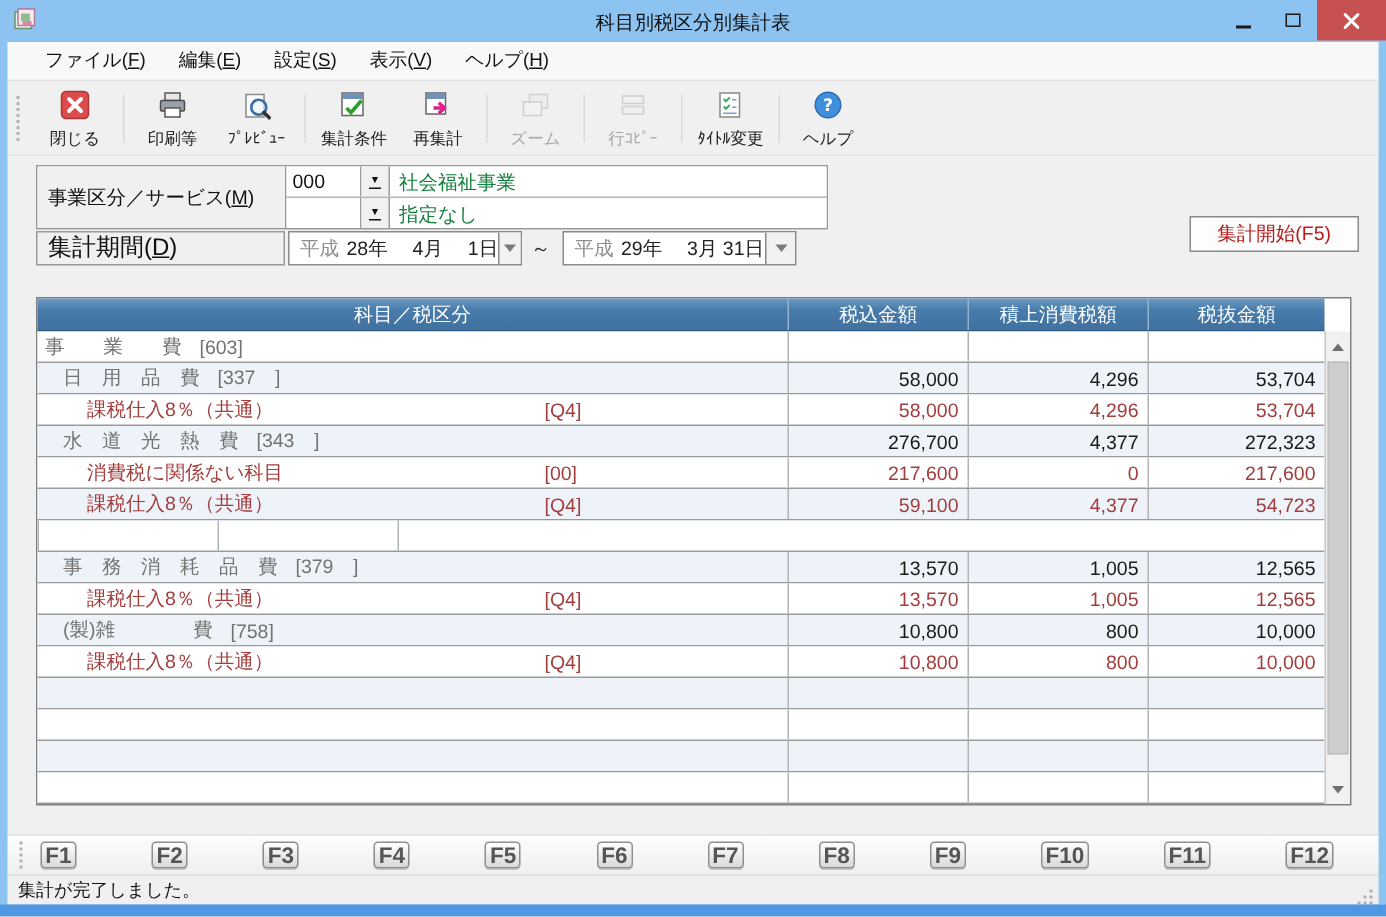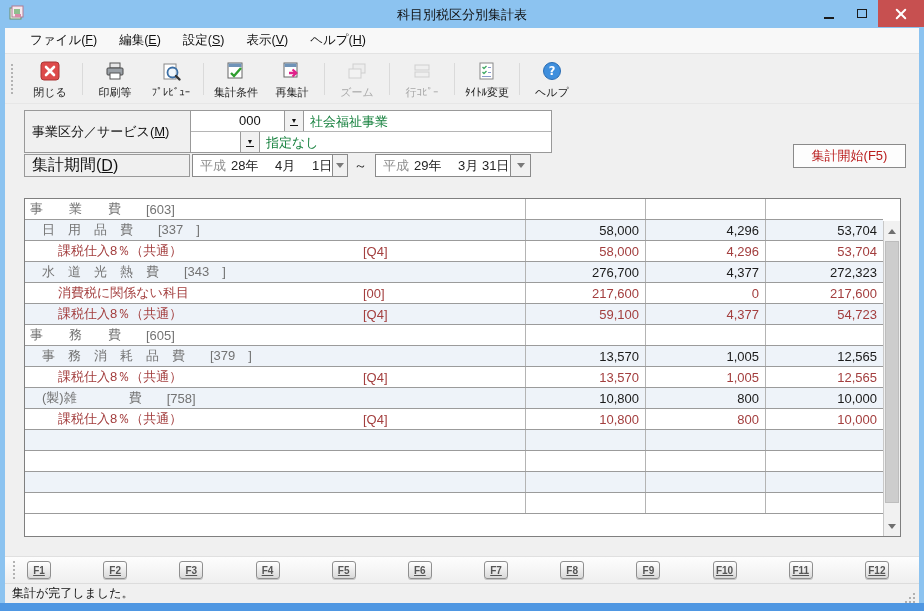--- a/index.html
+++ b/index.html
@@ -30,21 +30,21 @@
   .toolbar{position:absolute;left:0;top:27px;width:914px;height:49px;background:#f0f0f0;border-bottom:1px solid #e7e7e7;display:flex;align-items:stretch;padding:2px 0 2px 6px;box-sizing:border-box;}
   .tb-grip{width:2px;border-left:2px dotted #b3b3b3;margin:7px 7px 7px 0;}
   .tb-btn{min-width:46px;padding:2px 5px 1px;display:flex;flex-direction:column;align-items:center;justify-content:center;gap:1px;font-size:11px;color:#222;}
   .tb-btn.disabled{color:#a8a8a8;}
   .tb-sep{width:1px;background:#dadada;margin:6px 4px;}
   .tb-ico{width:22px;height:22px;}
   
   .gbox{position:absolute;left:19px;top:82px;width:528px;height:43px;border:1px solid #999;box-sizing:border-box;background:#fff;}
   .gbox-label{position:absolute;left:0;top:0;width:166px;height:41px;background:#f0f0f0;border-right:1px solid #999;display:flex;align-items:center;padding-left:7px;font-size:13px;box-sizing:border-box;color:#111;}
   .grow{position:absolute;left:166px;right:0;height:20px;display:flex;background:#fff;}
-  .grow.r1{top:0;padding-left:44px;}
+  .grow.r1{top:0;}
   .grow.r2{top:21px;}
   .gdiv{position:absolute;left:166px;right:0;top:20px;height:1px;background:#b5b5b5;}
   .code-input{width:50px;border-right:1px solid #999;padding:2px 4px 0;font-size:13px;color:#111;box-sizing:border-box;}
   .combo-btn{width:18px;border-right:1px solid #999;background:#f1f1f1;display:flex;flex-direction:column;align-items:center;justify-content:center;}
   .combo-btn .tri{font-size:7px;line-height:7px;color:#111;}
   .combo-btn .bar{width:8px;height:1px;background:#111;margin-top:1px;}
   .gval{flex:1;padding:2px 6px 0;font-size:13px;color:#15803d;}
   .start-btn{position:absolute;left:788px;top:80px;width:113px;height:24px;background:#fdfdfd;border:1px solid #8a8a8a;box-sizing:border-box;display:flex;align-items:center;justify-content:center;font-size:13px;color:#b91c1c;margin-top:36px;}
   .period-label{position:absolute;left:19px;top:126px;width:166px;height:23px;background:#f0f0f0;border:1px solid #999;box-sizing:border-box;display:flex;align-items:center;padding-left:7px;font-size:16px;color:#111;}
   .date-combo{position:absolute;top:126px;height:23px;width:156px;border:1px solid #8a8a8a;background:#fff;box-sizing:border-box;display:flex;}
@@ -65,33 +65,33 @@
   .th.c3{width:118px;border-left:1px solid #8fb3d1;}
   .trow{display:flex;height:21px;width:858px;box-sizing:border-box;border-bottom:1px solid #9b9b9b;position:relative;background:#fff;}
   .trow.alt{background:#eef3f9;}
   .cname{width:500px;position:relative;font-size:13px;display:flex;align-items:center;color:#737373;box-sizing:border-box;white-space:pre;}
   .cnum{width:120px;border-left:1px solid #b4b4b4;display:flex;align-items:center;justify-content:flex-end;padding-right:6px;font-size:13px;color:#1a1a1a;box-sizing:border-box;}
   .cnum.last{width:118px;}
   .trow.red .cname,.trow.red .cnum{color:#a33e3e;}
   .lv-section .nm{margin-left:5px;}
   .lv-account .nm{margin-left:17px;}
   .lv-tax .nm{margin-left:33px;}
-  .code{margin-left:25px;}
+  .code{margin-left:12px;}
   .lv-tax .code{position:absolute;left:326px;margin:12px;}
   .vscroll{position:absolute;right:0;top:22px;bottom:0;width:17px;background:#f1f1f1;border-left:1px solid #c8c8c8;box-sizing:border-box;}
   .sb-btn{position:absolute;left:0;width:16px;height:16px;display:flex;align-items:center;justify-content:center;}
   .sb-up{top:2px;}
   .sb-down{bottom:2px;}
   .tri-up{width:0;height:0;border-left:4px solid transparent;border-right:4px solid transparent;border-bottom:5px solid #6f6f6f;}
   .tri-down{width:0;height:0;border-left:4px solid transparent;border-right:4px solid transparent;border-top:5px solid #6f6f6f;}
   .sb-thumb{position:absolute;left:1px;width:14px;top:20px;height:262px;background:#cdcdcd;border:1px solid #bdbdbd;box-sizing:border-box;}
   
   .fkeybar{position:absolute;left:0;top:528px;width:914px;height:27px;background:linear-gradient(180deg,#fdfdfd,#efefef);border-top:1px solid #e0e0e0;display:flex;align-items:center;justify-content:space-between;padding:0 30px 0 22px;box-sizing:border-box;}
   .fk-grip{position:absolute;left:8px;top:4px;bottom:4px;border-left:2px dotted #b3b3b3;}
-  .fkey{min-width:24px;height:18px;border:1px solid #8f8f8f;border-radius:3px;background:linear-gradient(180deg,#ffffff,#d9d9d9);color:#555;font-size:10px;font-weight:bold;display:flex;align-items:center;justify-content:center;padding:0 2px;box-sizing:border-box;box-shadow:0 1px 0 #c4c4c4;text-decoration:underline;}
+  .fkey{min-width:24px;height:18px;border:1px solid #8f8f8f;border-radius:3px;background:linear-gradient(180deg,#ffffff,#d9d9d9);color:#555;font-size:15px;font-weight:bold;display:flex;align-items:center;justify-content:center;padding:0 2px;box-sizing:border-box;box-shadow:0 1px 0 #c4c4c4;}
   
   .statusbar{position:absolute;left:0;top:555px;width:914px;height:20px;background:#f0f0f0;border-top:1px solid #dcdcdc;display:flex;align-items:center;padding-left:7px;font-size:12px;color:#111;box-sizing:border-box;}
   .resize-grip{position:absolute;right:4px;top:9px;width:12px;height:10px;}
   .resize-grip i{position:absolute;width:2px;height:2px;background:#b0b0b0;}
   .bottom-band{position:absolute;left:0;top:603px;width:924px;height:8px;background:#4f97e2;}
 </style>
 </head>
 <body>
 
 <div class="win">
@@ -246,20 +246,26 @@
     <div class="date-combo to">
       <div class="date-text">
         <span class="era">平成</span><span>29年　 3月 31日</span>
       </div>
       <div class="dc-btn">
           <span class="chev"></span>
         </div>
     </div>
 
     <div class="table">
+      <div class="thead">
+          <div class="th c0">科目／税区分</div>
+          <div class="th c1">税込金額</div>
+          <div class="th c2">積上消費税額</div>
+          <div class="th c3">税抜金額</div>
+        </div>
       <div class="tbody">
           <div class="trow lv-section">
             <div class="cname"><span class="nm">事　　業　　費</span><span class="code">[603]</span></div>
             <div class="cnum"></div>
             <div class="cnum"></div>
             <div class="cnum last"></div>
           </div>
           <div class="trow lv-account alt">
             <div class="cname"><span class="nm">日　用　品　費</span><span class="code">[337　]</span></div>
             <div class="cnum">58,000</div>
@@ -284,21 +290,20 @@
             <div class="cnum">0</div>
             <div class="cnum last">217,600</div>
           </div>
           <div class="trow lv-tax alt red">
             <div class="cname"><span class="nm">課税仕入8％（共通）</span><span class="code">[Q4]</span></div>
             <div class="cnum">59,100</div>
             <div class="cnum">4,377</div>
             <div class="cnum last">54,723</div>
           </div>
           <div class="trow lv-section">
-            <div class="cname"><span class="nm">事　　務　　費</span><span class="code">[605]</span></div>
             <div class="cnum"></div>
             <div class="cnum"></div>
             <div class="cnum last"></div>
           </div>
           <div class="trow lv-account alt">
             <div class="cname"><span class="nm">事　務　消　耗　品　費</span><span class="code">[379　]</span></div>
             <div class="cnum">13,570</div>
             <div class="cnum">1,005</div>
             <div class="cnum last">12,565</div>
           </div>

